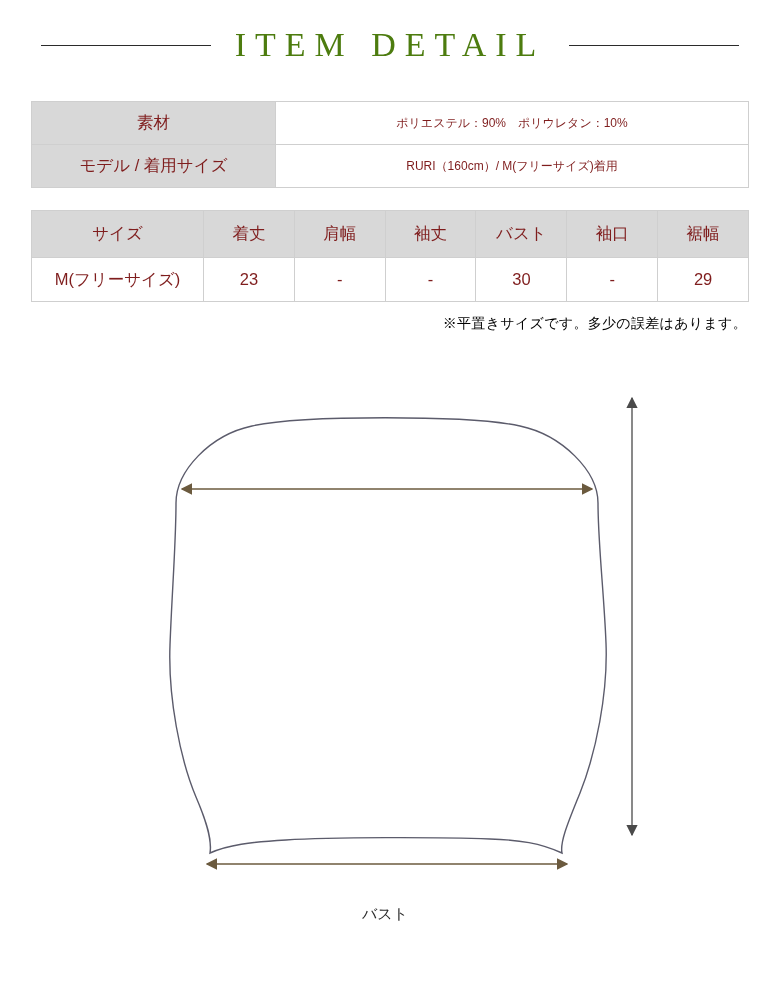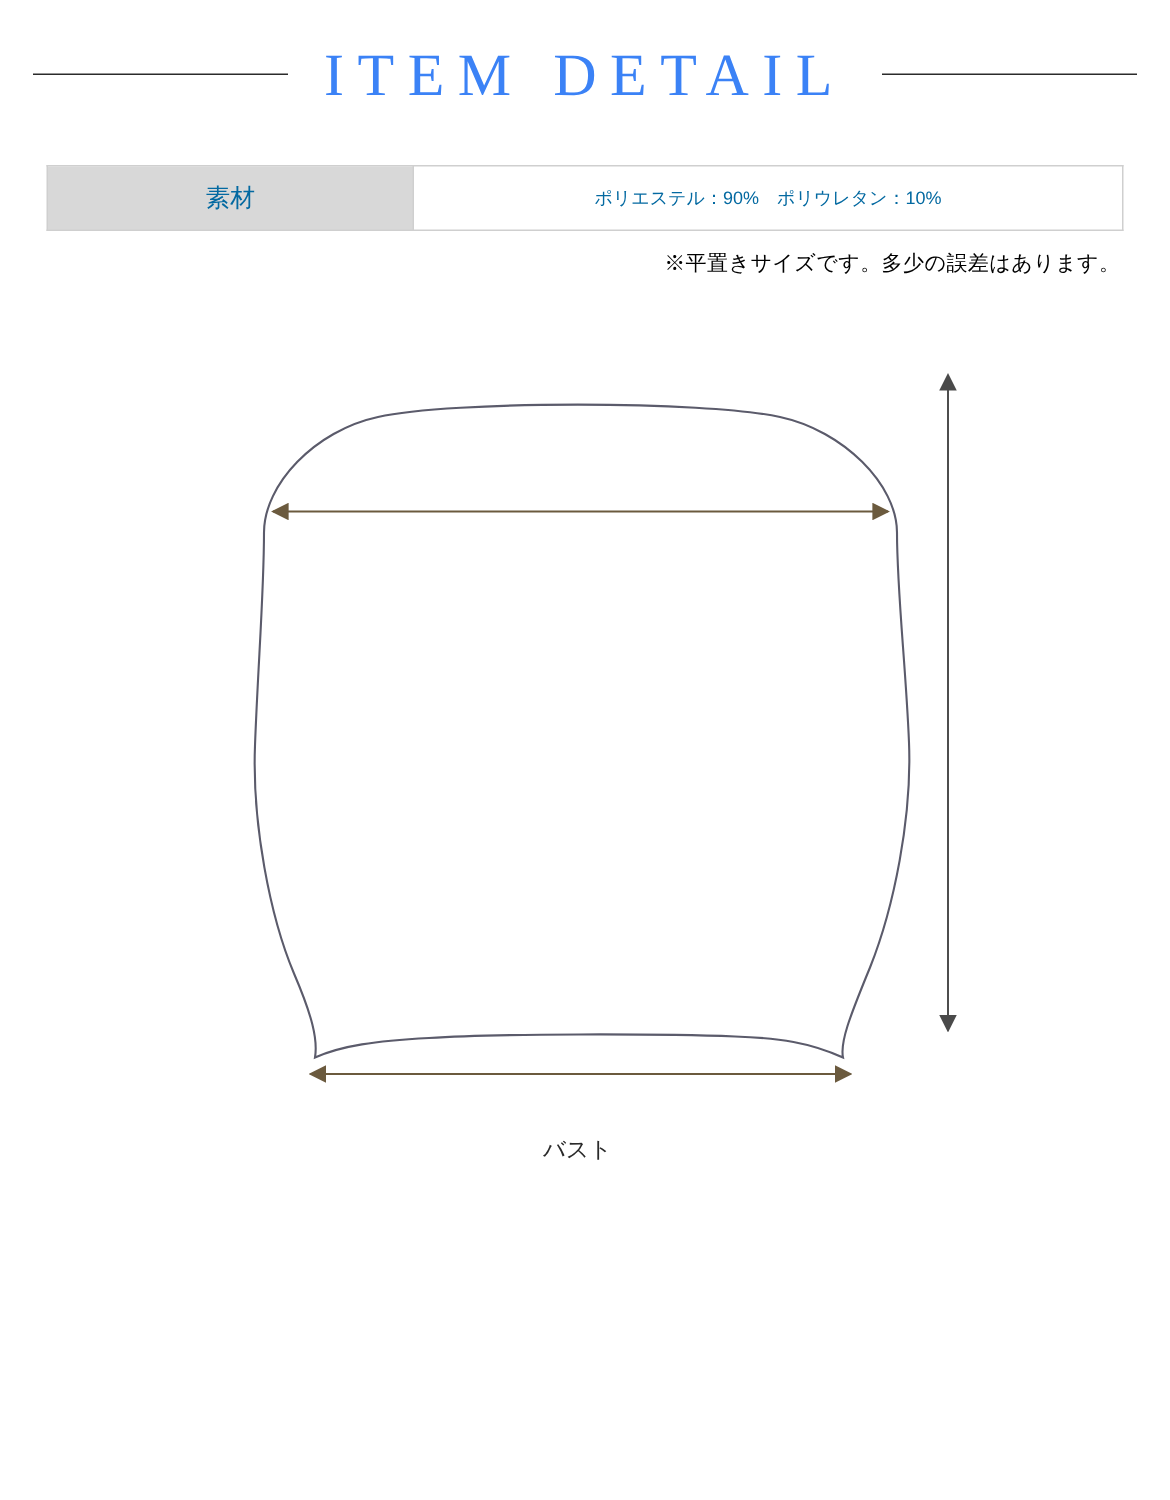--- a/index.html
+++ b/index.html
@@ -26,43 +26,43 @@
     padding: 0 30px;
   }
   .title-rule {
     height: 1px;
     background: #2b2b2b;
     flex: 0 0 auto;
     width: 170px;
   }
   .title-text {
     font-family: "Liberation Serif", serif;
-    font-size: 40px;
+    font-size: 34px;
     letter-spacing: 9px;
-    color: #3b82f6;
+    color: #4d7c0f;
     padding: 0 24px;
     white-space: nowrap;
     font-weight: 400;
   }
 
   
   .table-area {
     padding: 0 31px;
     margin-top: 37px;
   }
   table {
     border-collapse: collapse;
     width: 100%;
     table-layout: fixed;
   }
   table td, table th {
     border: 1px solid #cfcfcf;
     font-weight: normal;
     font-size: 16.5px;
-    color: #0369a1;
+    color: #7f1d1d;
     text-align: center;
     padding: 0;
     height: 43px;
     vertical-align: middle;
   }
   .tbl-material .lbl {
     background: #d8d8d8;
     width: 244px;
     font-size: 16.5px;
   }
@@ -119,23 +119,51 @@
 </div>
 
 <div class="table-area">
 
   <table class="tbl-material">
     <tbody>
       <tr>
         <td class="lbl">素材</td>
         <td class="val">ポリエステル：90%　ポリウレタン：10%</td>
       </tr>
+      <tr>
+        <td class="lbl">モデル / 着用サイズ</td>
+        <td class="val">RURI（160cm）/ M(フリーサイズ)着用</td>
+      </tr>
     </tbody>
   </table>
 
+  <table class="tbl-size">
+    <thead>
+      <tr>
+        <th class="col-name">サイズ</th>
+        <th>着丈</th>
+        <th>肩幅</th>
+        <th>袖丈</th>
+        <th>バスト</th>
+        <th>袖口</th>
+        <th>裾幅</th>
+      </tr>
+    </thead>
+    <tbody>
+      <tr>
+        <td>M(フリーサイズ)</td>
+        <td>23</td>
+        <td>-</td>
+        <td>-</td>
+        <td>30</td>
+        <td>-</td>
+        <td>29</td>
+      </tr>
+    </tbody>
+  </table>
 
   <div class="note">※平置きサイズです。多少の誤差はあります。</div>
 </div>
 
 <div class="diagram">
   <svg width="780" height="540" viewBox="0 0 780 540" xmlns="http://www.w3.org/2000/svg">
     <defs>
       <marker id="arrHead" markerWidth="9" markerHeight="9" refX="8" refY="4.5" orient="auto">
         <path d="M0,0 L9,4.5 L0,9 z" fill="#6b5a3e"></path>
       </marker>

